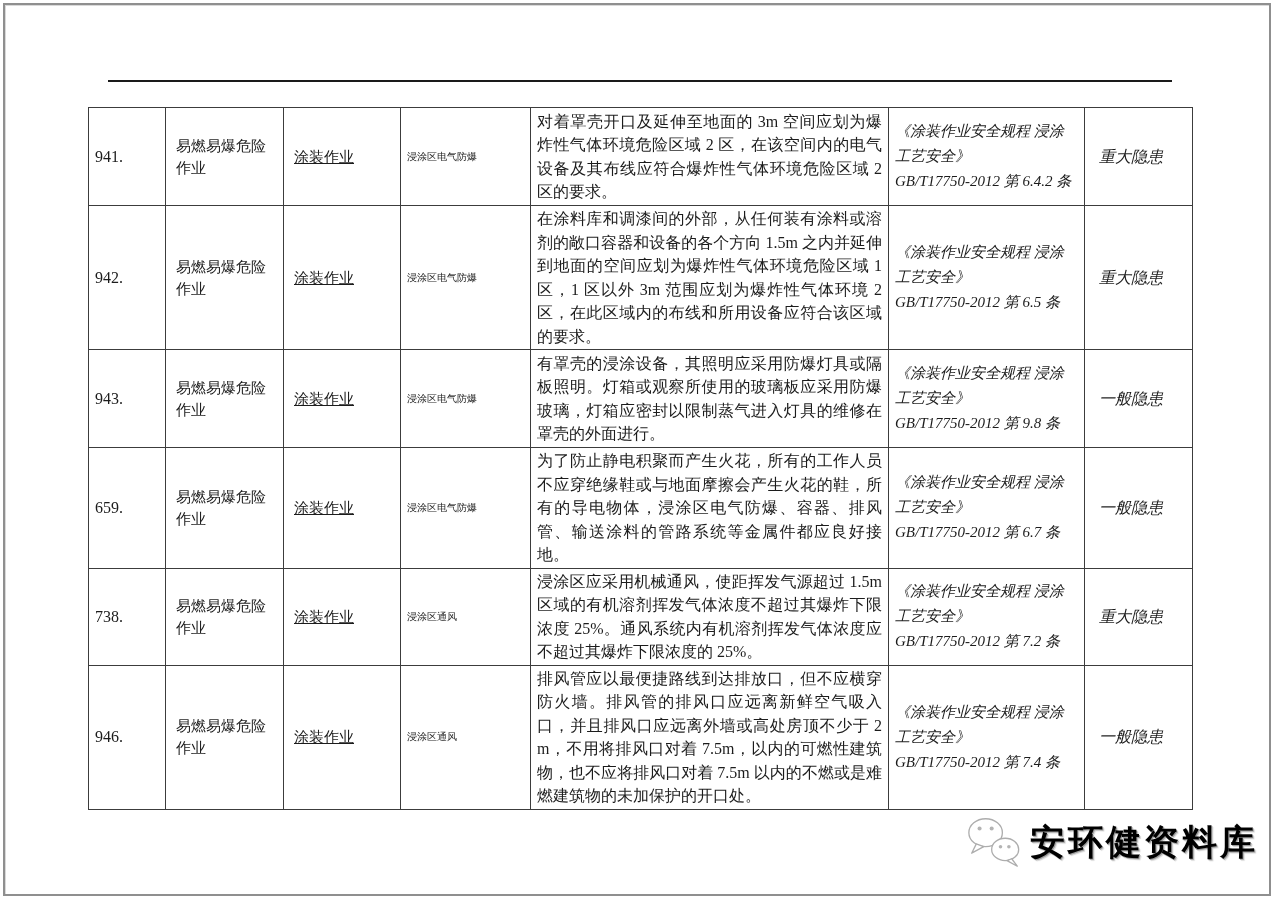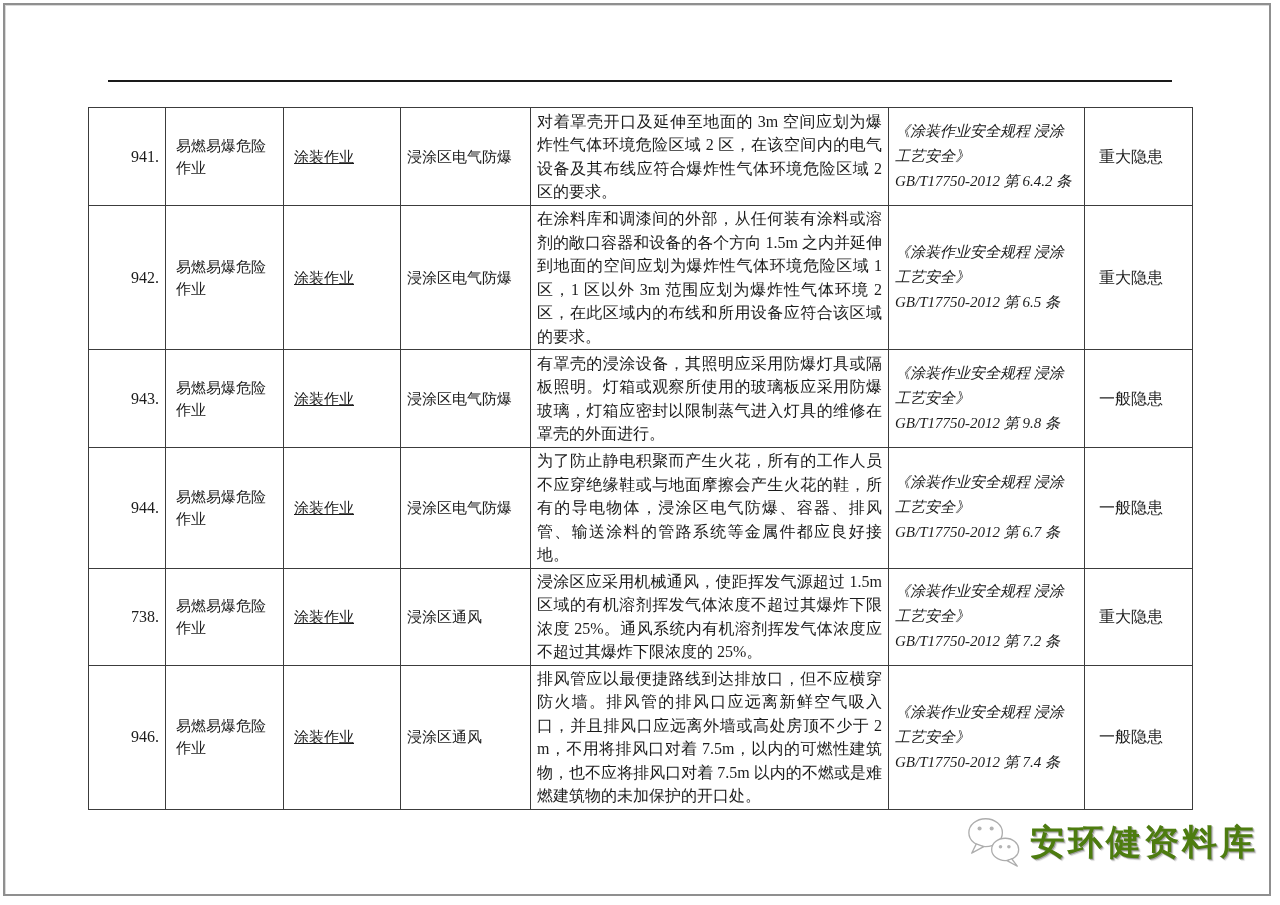--- a/index.html
+++ b/index.html
@@ -18,36 +18,36 @@
     position:absolute;left:88px;top:107px;
     border-collapse:collapse;table-layout:fixed;width:1104px;
   }
   .doc-table td{
     border:1px solid #3c3c3c;vertical-align:middle;
     font-size:15px;line-height:22px;overflow:hidden;
     padding:2px 6px;box-sizing:border-box;word-break:break-all;
   }
   tr.r0{height:98px} tr.r1{height:142px} tr.r2{height:98px}
   tr.r3{height:96px} tr.r4{height:97px} tr.r5{height:142px}
-  td.c-no{text-align:right;font-size:16px;}
+  td.c-no{text-align:left;font-size:16px;}
   td.c-cat{padding:2px 10px;font-size:15px;}
   td.c-op{padding:2px 10px;font-size:15px;text-decoration:underline;}
-  td.c-sub{padding:2px 6px;font-size:15px;}
+  td.c-sub{padding:2px 6px;font-size:10px;}
   td.c-desc{
     font-size:16px;line-height:23.5px;text-align:justify;
     padding:1px 6px;vertical-align:middle;margin-top:16px;
   }
   td.c-ref{font-size:15px;line-height:25px;padding:2px 6px;font-style:italic;}
-  td.c-haz{padding-left:14px;font-size:16px;}
+  td.c-haz{padding-left:14px;font-size:16px;font-style:italic;}
   .watermark{
     position:absolute;left:966px;top:810px;width:300px;height:64px;
     display:flex;align-items:center;gap:8px;
   }
   .wm-text{
-    font-size:35px;font-weight:bold;letter-spacing:3px;color:#4d7c0f;
+    font-size:35px;font-weight:bold;letter-spacing:3px;color:#000000;
     text-shadow:1px 1px 0 #9c9c9c,2px 2px 1px #d6d6d6;
     white-space:nowrap;
   }
   .wm-icon{flex:0 0 auto;}
 </style>
 </head>
 <body>
 
 <div class="page">
   <div class="frame"></div>
@@ -94,21 +94,21 @@
         <td class="c-op">涂装作业</td>
         <td class="c-sub">浸涂区电气防爆</td>
         <td class="c-desc">有罩壳的浸涂设备，其照明应采用防爆灯具或隔板照明。灯箱或观察所使用的玻璃板应采用防爆玻璃，灯箱应密封以限制蒸气进入灯具的维修在罩壳的外面进行。</td>
         <td class="c-ref">
           <div>《涂装作业安全规程 浸涂工艺安全》</div>
           <div>GB/T17750-2012 第 9.8 条</div>
         </td>
         <td class="c-haz">一般隐患</td>
       </tr>
       <tr class="r3">
-        <td class="c-no">944.</td>
+        <td class="c-no">659.</td>
         <td class="c-cat">易燃易爆危险作业</td>
         <td class="c-op">涂装作业</td>
         <td class="c-sub">浸涂区电气防爆</td>
         <td class="c-desc">为了防止静电积聚而产生火花，所有的工作人员不应穿绝缘鞋或与地面摩擦会产生火花的鞋，所有的导电物体，浸涂区电气防爆、容器、排风管、输送涂料的管路系统等金属件都应良好接地。</td>
         <td class="c-ref">
           <div>《涂装作业安全规程 浸涂工艺安全》</div>
           <div>GB/T17750-2012 第 6.7 条</div>
         </td>
         <td class="c-haz">一般隐患</td>
       </tr>

